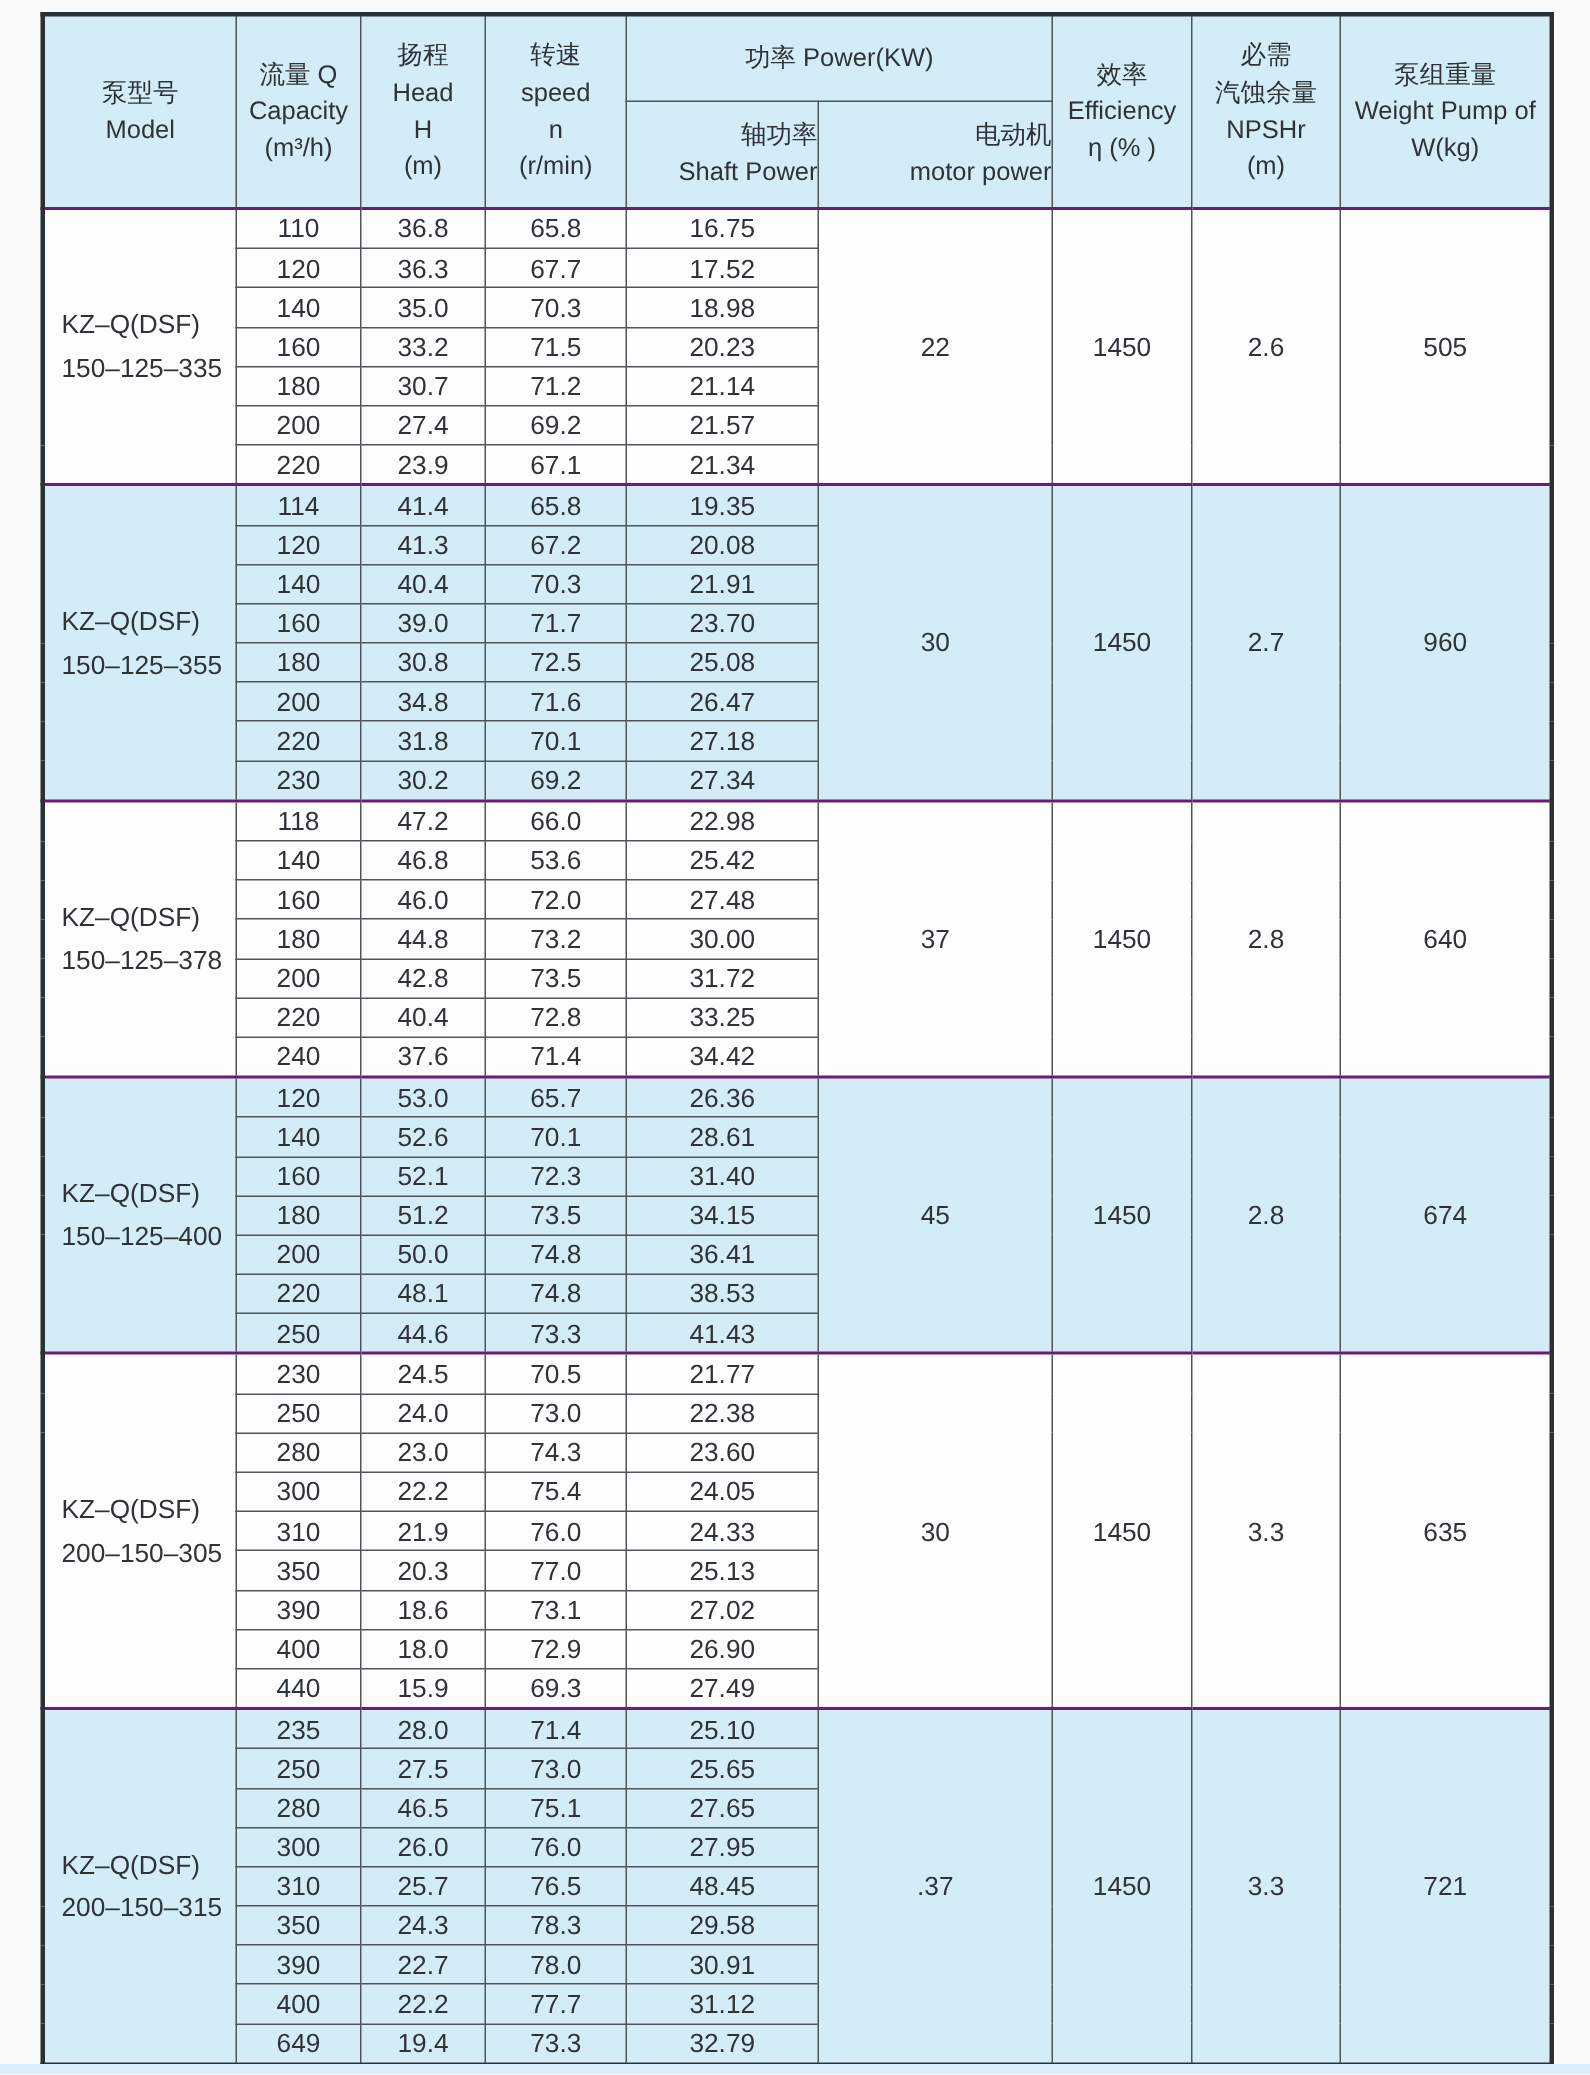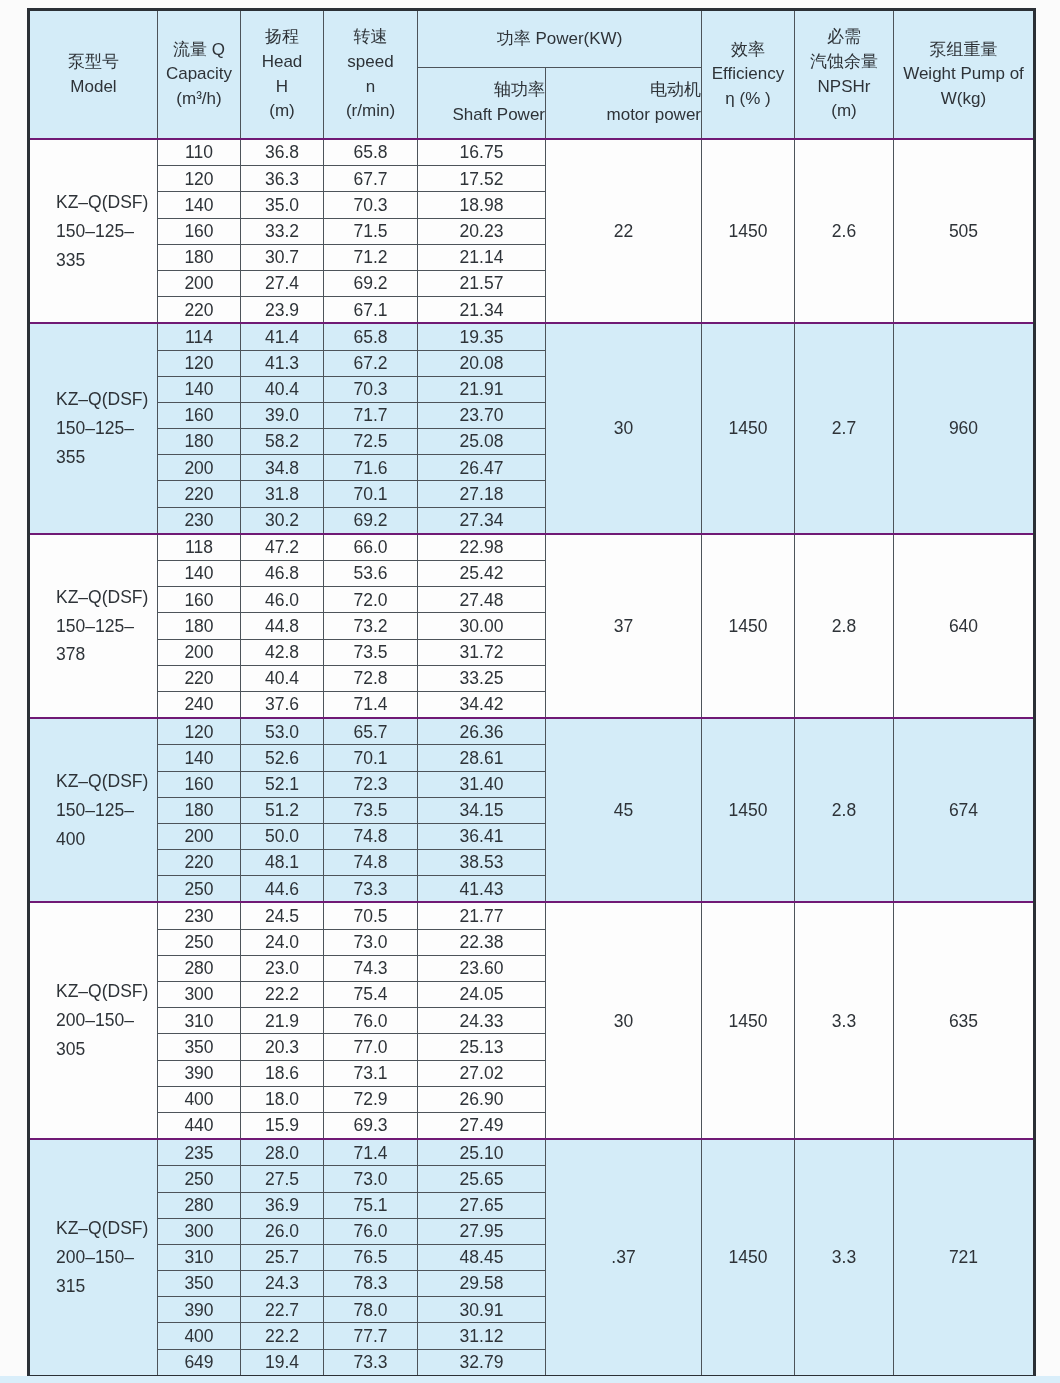--- a/index.html
+++ b/index.html
@@ -46,21 +46,21 @@
   table.spec thead tr.h1 th { height: 56px; }
   table.spec thead tr.h2 th { height: 70px; text-align: right; }
   table.spec tbody td {
     height: 25.2px;
     font-size: 17.5px;
     line-height: 1.05;
     white-space: pre-line;
   }
   table.spec tbody td.model {
     text-align: left;
-    padding-left: 26px;
+    padding-left: 11px;
     font-size: 17.5px;
     line-height: 1.65;
   }
   table.spec tbody tr.band td { background: #d4ecf8; }
   table.spec tbody tr.group-start td { border-top: 2px solid #701a75; }
   
   .bottom-strip {
     position: absolute;
     left: 0;
     bottom: 0;
@@ -194,21 +194,21 @@
           <td>21.91</td>
         </tr>
         <tr class="band">
           <td>160</td>
           <td>39.0</td>
           <td>71.7</td>
           <td>23.70</td>
         </tr>
         <tr class="band">
           <td>180</td>
-          <td>58.2</td>
+          <td>30.8</td>
           <td>72.5</td>
           <td>25.08</td>
         </tr>
         <tr class="band">
           <td>200</td>
           <td>34.8</td>
           <td>71.6</td>
           <td>26.47</td>
         </tr>
         <tr class="band">
@@ -392,21 +392,21 @@
           <td rowspan="9">721</td>
         </tr>
         <tr class="band">
           <td>250</td>
           <td>27.5</td>
           <td>73.0</td>
           <td>25.65</td>
         </tr>
         <tr class="band">
           <td>280</td>
-          <td>36.9</td>
+          <td>46.5</td>
           <td>75.1</td>
           <td>27.65</td>
         </tr>
         <tr class="band">
           <td>300</td>
           <td>26.0</td>
           <td>76.0</td>
           <td>27.95</td>
         </tr>
         <tr class="band">

